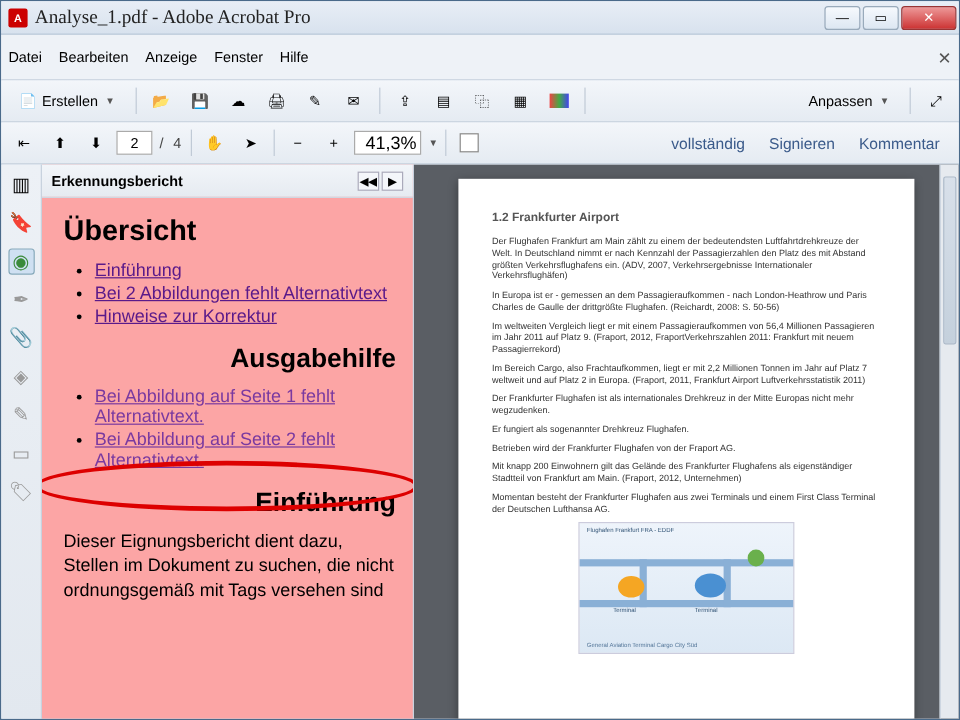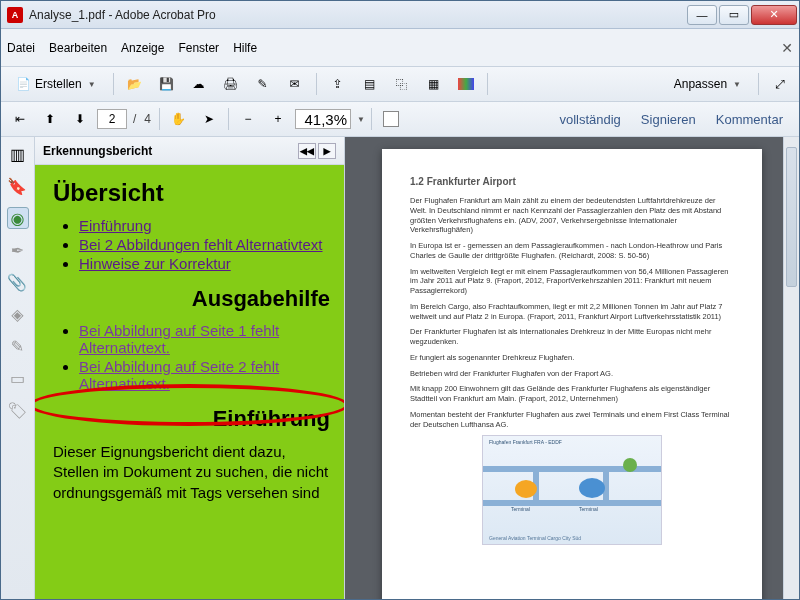--- a/index.html
+++ b/index.html
@@ -2,21 +2,21 @@
 <html><head>
 <meta charset="utf-8">
 <style>
 * { margin: 0; padding: 0; box-sizing: border-box; font-family: "Segoe UI", Tahoma, sans-serif; }
 body { width: 800px; height: 600px; overflow: hidden; background: #dde4eb; }
 
 .window { width: 800px; height: 600px; border: 1px solid #4a6a8a; display: flex; flex-direction: column; background: #dfe7f0; }
 
 .titlebar { height: 28px; background: linear-gradient(#e8eef6, #d8e2ee); display: flex; align-items: center; padding: 0 2px 0 6px; border-bottom: 1px solid #b0c0d4; }
 .titlebar .app-icon { width: 16px; height: 16px; background: #c00; border-radius: 2px; margin-right: 6px; display: flex; align-items: center; justify-content: center; color: #fff; font-size: 9px; font-weight: bold; }
-.titlebar .title { font-size: 12px; color: #222; flex: 1; }
+.titlebar .title { font-size: 16px; color: #222; flex: 1; font-family: Liberation Serif, serif; }
 .win-controls { display: flex; gap: 0; }
 .win-btn { width: 30px; height: 20px; display: flex; align-items: center; justify-content: center; font-size: 11px; border: 1px solid #9ab; border-radius: 3px; margin-left: 2px; background: linear-gradient(#f6f9fd,#dde7f2); cursor: pointer; }
 .win-btn.close { background: linear-gradient(#e99,#c33); color: #fff; width: 46px; border-color:#933; }
 
 .menubar { height: 38px; display: flex; align-items: center; padding: 12px 6px; font-size: 12px; gap: 14px; background: #eef2f7; border-bottom: 1px solid #c8d2de; }
 .menubar .menuitem { cursor: pointer; }
 .menubar .menu-x { margin-left: auto; cursor: pointer; font-size: 14px; color: #555; }
 
 .toolbar { display: flex; align-items: center; padding: 4px 6px; background: linear-gradient(#f3f6fa,#e5ebf2); border-bottom: 1px solid #c8d2de; gap: 6px; }
 .tbtn { height: 26px; min-width: 26px; display: flex; align-items: center; justify-content: center; padding: 0 4px; border: 1px solid transparent; border-radius: 3px; cursor: pointer; font-size: 12px; }
@@ -32,21 +32,21 @@
 .zoom-input { width: 56px; height: 20px; font-size: 15px; text-align: right; padding-right: 3px; border:1px solid #aaa; }
 .toolbar2 .right-tools { margin-left: auto; display:flex; gap: 0; }
 .right-tools .panel-tab { padding: 4px 10px; font-size: 13px; color: #3a5a8a; cursor: pointer; }
 
 .content { flex: 1; display: flex; overflow: hidden; }
 
 .nav-rail { width: 34px; background: linear-gradient(#edf1f6,#e2e8ef); border-right: 1px solid #c8d2de; display:flex; flex-direction:column; align-items:center; padding-top:6px; gap:10px; }
 .nav-rail .nav-icon { width:22px; height:22px; display:flex; align-items:center; justify-content:center; cursor:pointer; border-radius:3px; }
 .nav-rail .nav-icon.active { background:#cfe0f2; border:1px solid #8ab; }
 
-.left-panel { width: 310px; background: #84cc16; border-right: 1px solid #c8d2de; display:flex; flex-direction:column; }
+.left-panel { width: 310px; background: #fca5a5; border-right: 1px solid #c8d2de; display:flex; flex-direction:column; }
 .panel-header { height: 28px; display:flex; align-items:center; padding:0 8px; border-bottom:1px solid #d0d8e2; font-size:12px; font-weight:bold; background:linear-gradient(#f2f5f9,#e6ebf1); }
 .panel-header .hdr-nav { margin-left:auto; display:flex; gap:2px;}
 .hdr-nav .hbtn { width:18px; height:16px; border:1px solid #aab; background:#f4f6fa; font-size:9px; display:flex;align-items:center;justify-content:center; cursor:pointer;}
 .panel-body { flex:1; overflow:auto; padding: 10px 14px 10px 18px; font-family: "Times New Roman", serif; font-size: 15px; color:#000; position:relative; }
 .panel-body h1 { font-size: 24px; font-weight: bold; margin: 4px 0 10px; }
 .panel-body h2.aus { font-size: 22px; font-weight: bold; margin: 14px 0 10px; text-align: right; }
 .panel-body ul { padding-left: 26px; margin-bottom: 8px; }
 .panel-body li { margin: 2px 0; }
 .lnk { color: #5a1a8a; text-decoration: underline; cursor: pointer; }
 .visited { color: #7a3aa0; }

